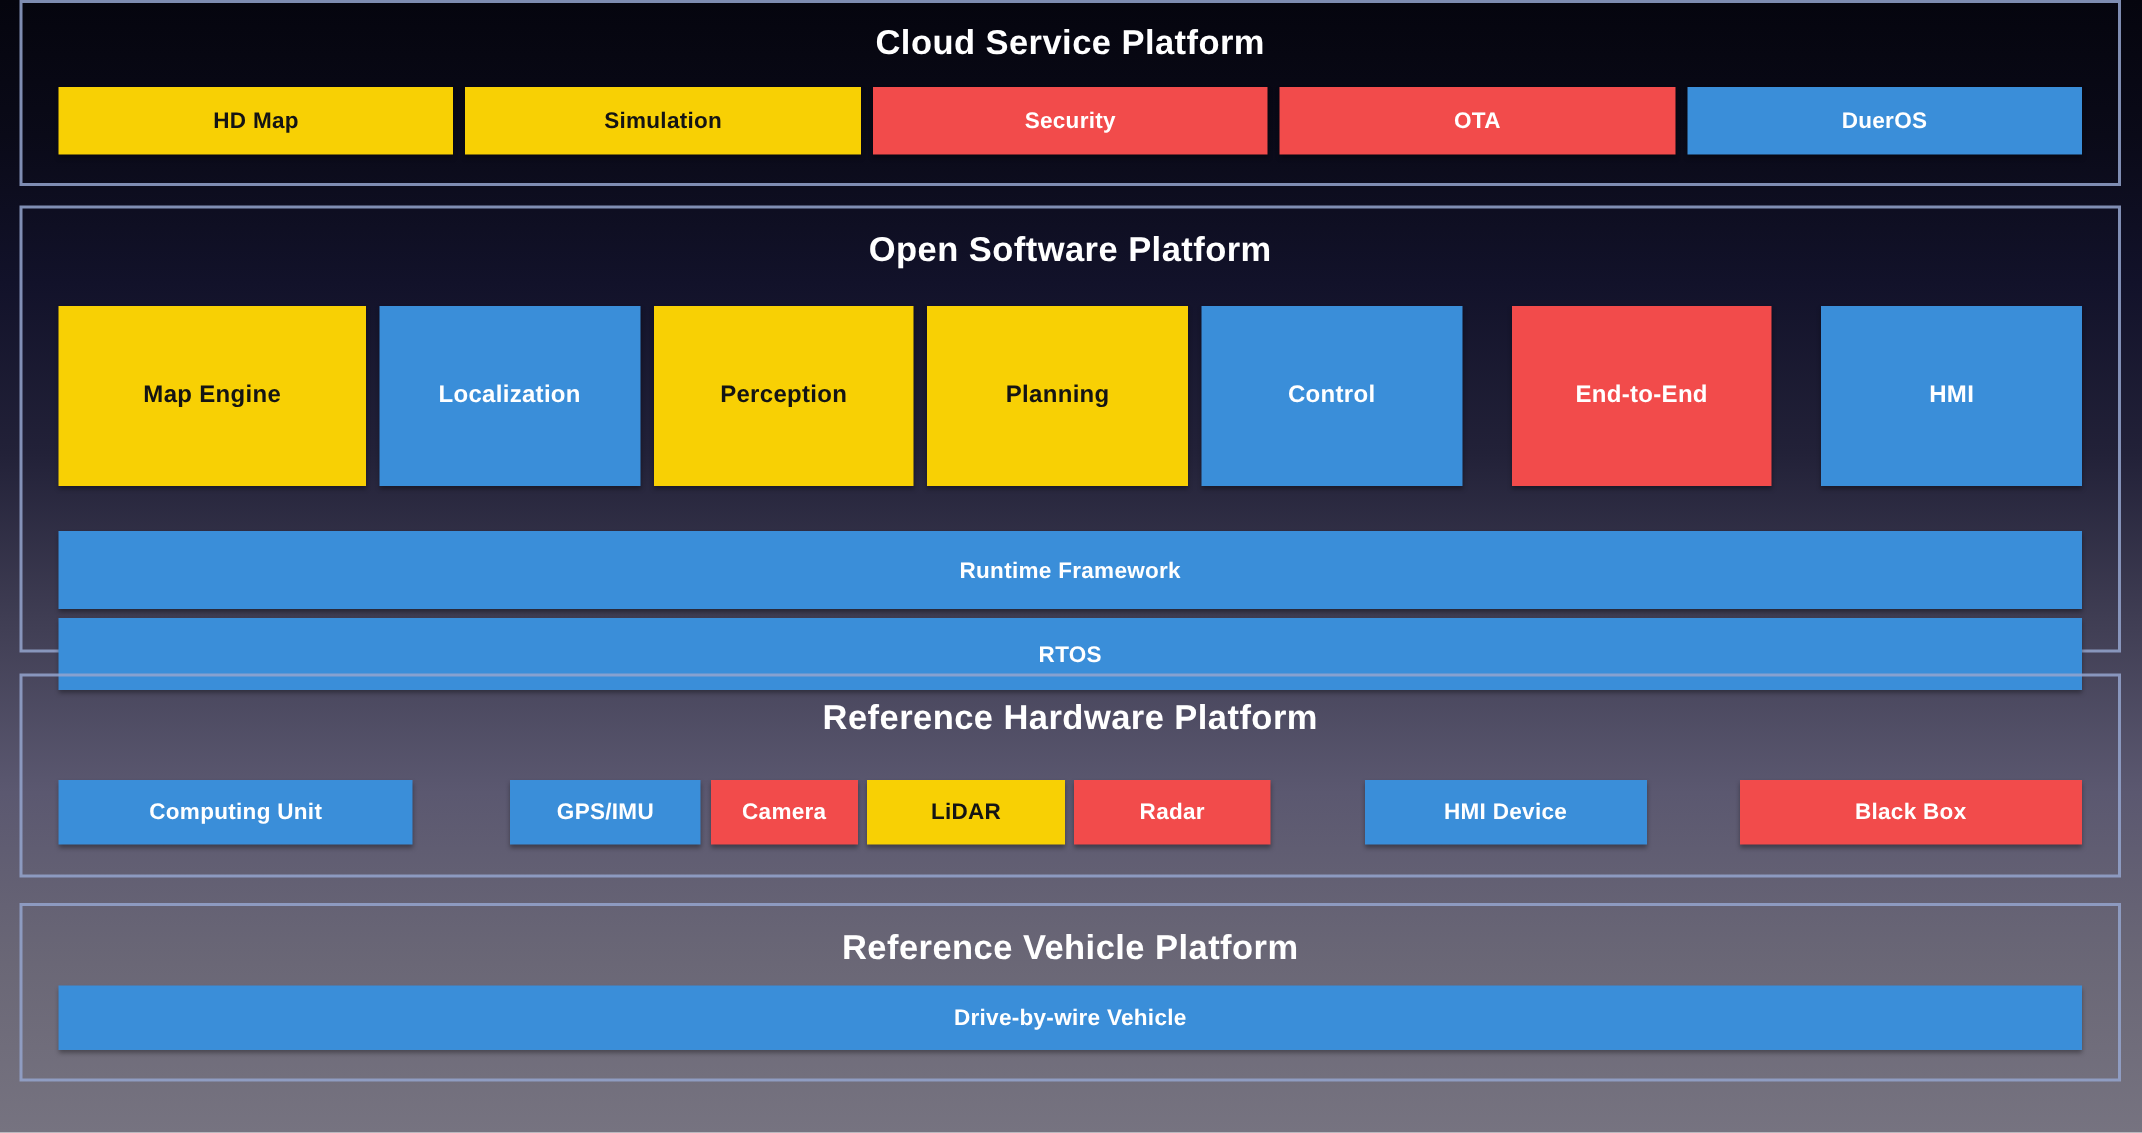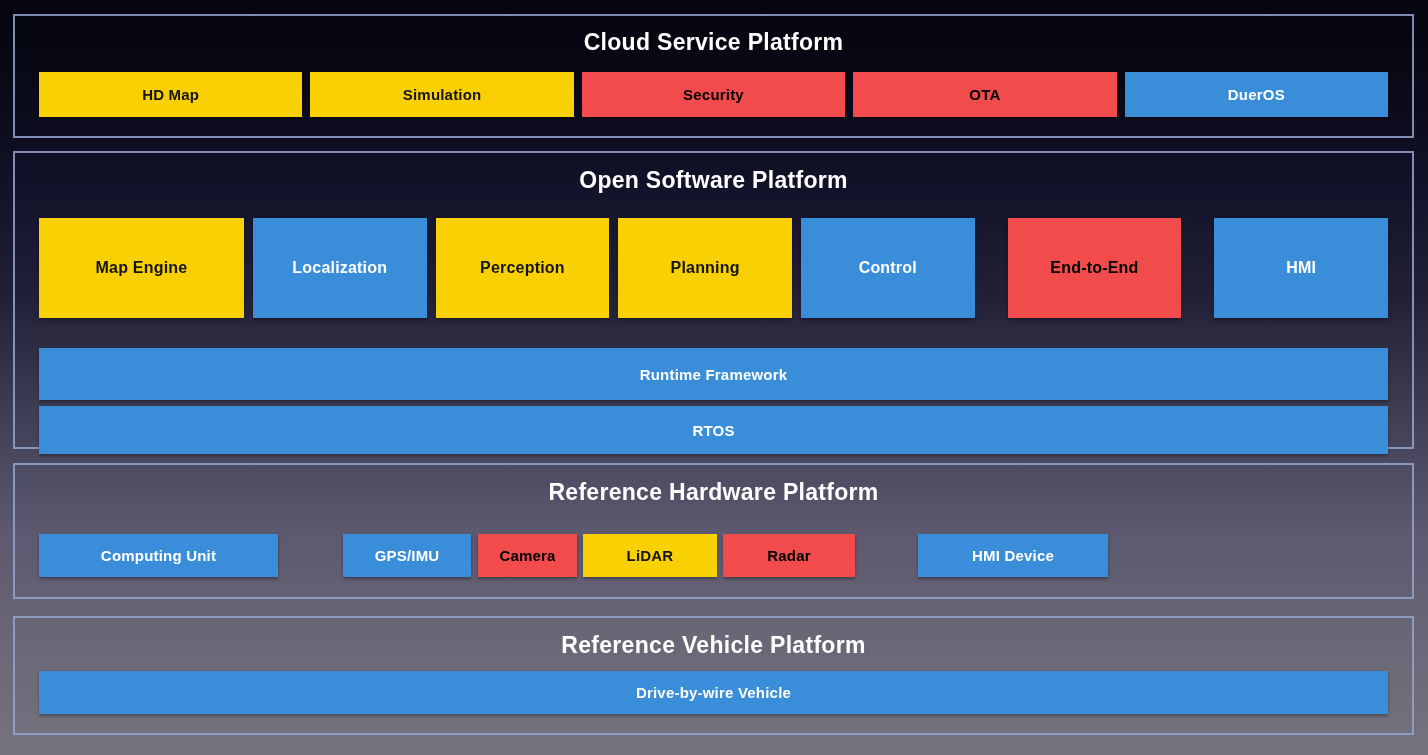--- a/index.html
+++ b/index.html
@@ -10,49 +10,49 @@
   }
   *{box-sizing:border-box;}
   html,body{margin:0;padding:0;}
   body{
     width:1428px;height:755px;overflow:hidden;
     font-family:"Liberation Sans",sans-serif;
     background:linear-gradient(180deg,
       #05050e 0%, #0a0a18 12%, #12122a 25%, #222138 40%,
       #403e54 55%, #5b5870 70%, #6a6776 85%, #767380 100%);
   }
-  .page{width:1428px;height:755px;padding:14px 13px 0;}
+  .page{width:1428px;height:755px;padding:0 13px 0;}
   .panel{
     width:1401px;
     border:2px solid var(--panel-border);
     padding:12px 24px 0;
   }
   .panel-title{
     margin:0;text-align:center;color:#ffffff;
     font-size:23px;line-height:28px;font-weight:bold;letter-spacing:0.3px;
   }
   .box,.bar{
     display:flex;align-items:center;justify-content:center;
     font-weight:bold;font-size:15px;letter-spacing:0.2px;
     box-shadow:0 2px 3px rgba(0,0,0,0.35);
     text-align:center;
   }
   [data-color="yellow"]{background:var(--yellow);color:#141414;}
   [data-color="blue"]{background:var(--blue);color:#ffffff;}
-  [data-color="red"]{background:var(--red);color:#000000;}
+  [data-color="red"]{background:var(--red);color:#ffffff;}
 
   
   .panel-cloud{height:124px;}
   .row-cloud{display:flex;gap:8px;margin-top:16px;}
   .row-cloud .box{flex:1;height:45px;}
 
   
   .panel-software{height:298px;margin-top:13px;padding-top:13px;}
   .row-modules{display:flex;gap:9px;margin-top:24px;}
-  .row-modules .box{flex:1;height:100px;font-size:16px;}
+  .row-modules .box{flex:1;height:120px;font-size:16px;}
   .box-map-engine{flex:1.18 !important;}
   .gap-left{margin-left:24px;}
   .bar-runtime{height:52px;margin-top:30px;}
   .bar-rtos{height:48px;margin-top:6px;}
 
   
   .panel-hardware{height:136px;margin-top:14px;padding-top:13px;}
   .row-hw{display:flex;margin-top:28px;}
   .row-hw .box{height:43px;}
   .w-cu{width:239px;}
@@ -100,20 +100,21 @@
 
   <section class="panel panel-hardware">
     <h2 class="panel-title">Reference Hardware Platform</h2>
     <div class="row-hw">
       <div class="box w-cu" data-color="blue">Computing Unit</div>
       <div class="box w-gps" data-color="blue">GPS/IMU</div>
       <div class="box w-cam" data-color="red">Camera</div>
       <div class="box w-lidar" data-color="yellow">LiDAR</div>
       <div class="box w-radar" data-color="red">Radar</div>
       <div class="box w-hmid" data-color="blue">HMI Device</div>
+      <div class="box w-bb" data-color="red">Black Box</div>
     </div>
   </section>
 
   <section class="panel panel-vehicle">
     <h2 class="panel-title">Reference Vehicle Platform</h2>
     <div class="bar bar-vehicle" data-color="blue">Drive-by-wire Vehicle</div>
   </section>
 
 </div>
 

